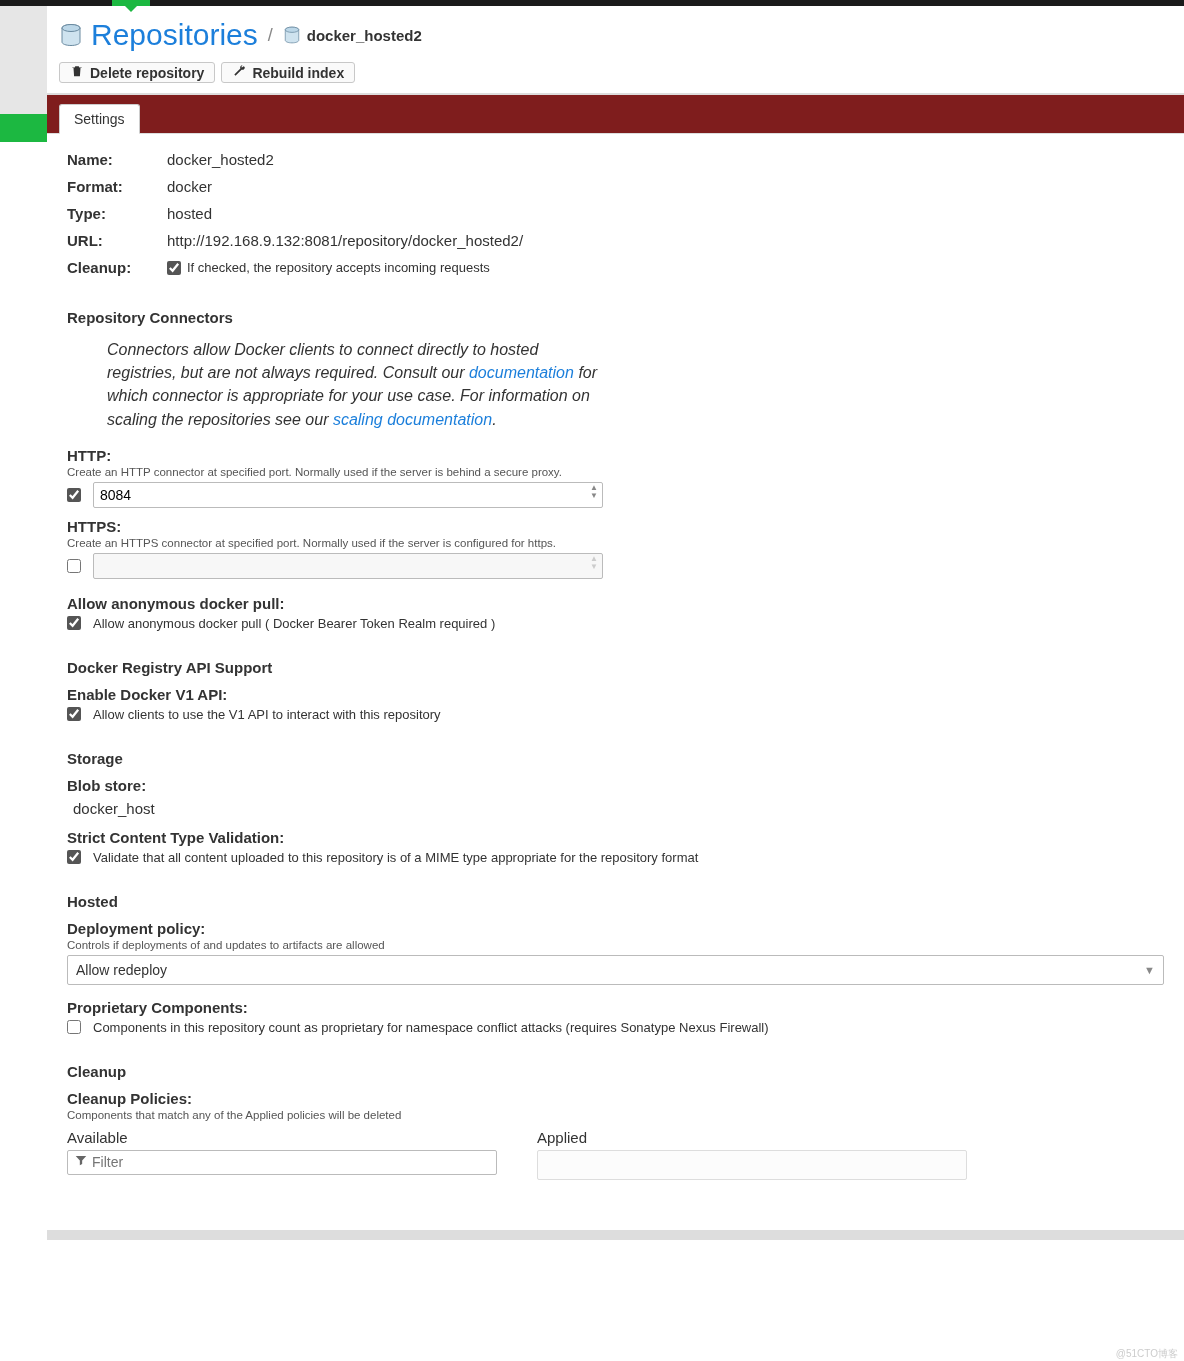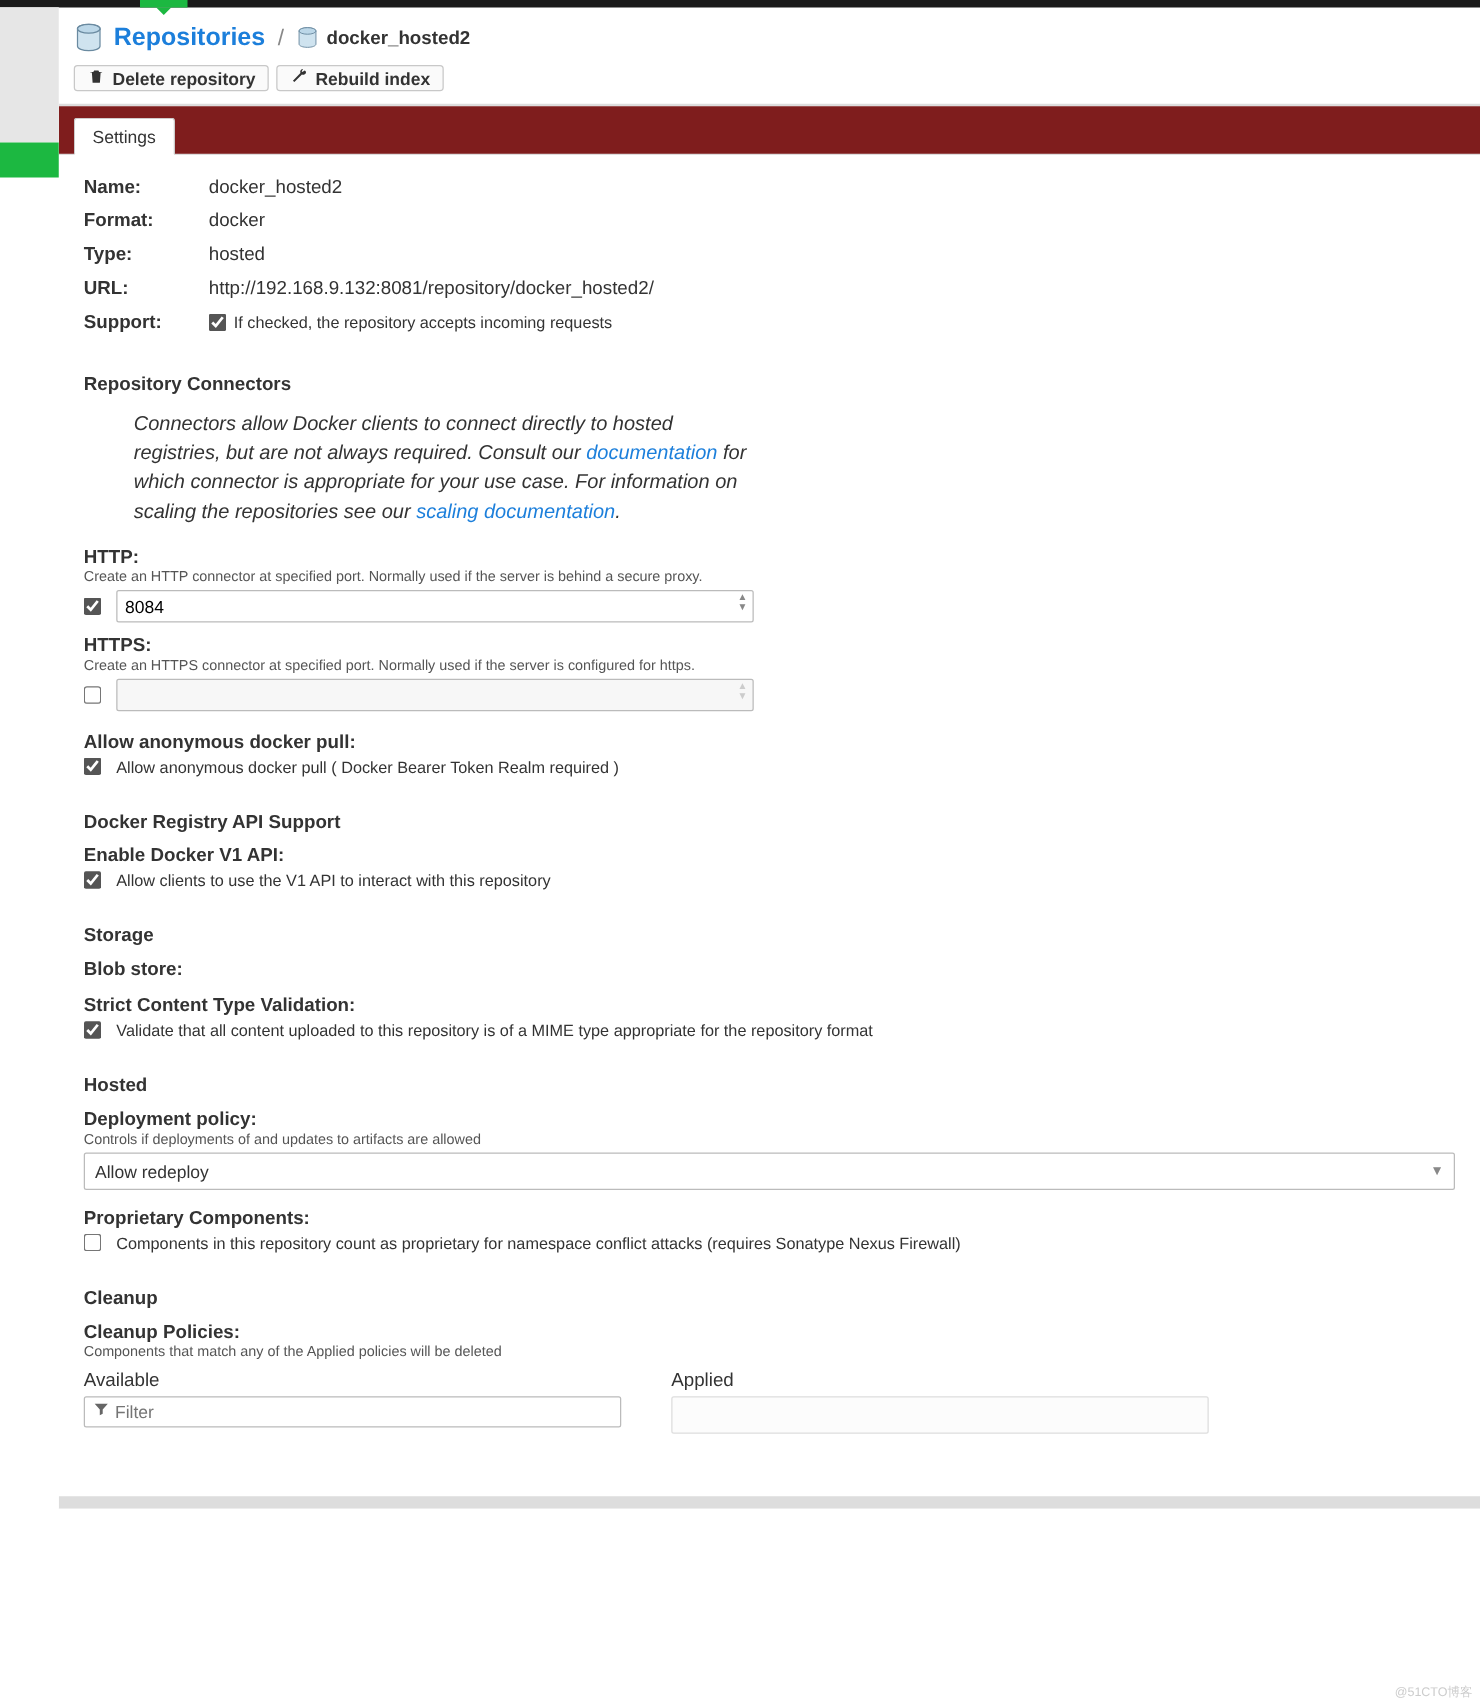--- a/index.html
+++ b/index.html
@@ -15,21 +15,21 @@
   .app { display: flex; }
   .left-gutter { width: 47px; background: #fff; position: relative; }
   .left-grey-top { height: 108px; background: #e6e6e6; }
   .left-green { height: 28px; background: #1cb841; }
 
   .main { flex: 1; min-width: 0; }
 
   
   .crumb-row { display: flex; align-items: center; padding: 12px 12px 10px 12px; border-bottom: 0; }
   .db-icon { width: 24px; height: 24px; margin-right: 8px; display:inline-flex; align-items:center; justify-content:center; }
-  .crumb-title { font-size: 20px; font-weight: 700; color: #1c7fdb; }
+  .crumb-title { font-size: 30px; font-weight: 400; color: #1c7fdb; }
   .crumb-sep { color: #888; margin: 0 10px; font-size: 18px; }
   .db-icon-sm { width: 18px; height: 18px; margin-right: 6px; display:inline-flex; align-items:center; justify-content:center; }
   .crumb-sub { font-size: 15px; font-weight: 700; color: #333; }
 
   
   .toolbar { display: flex; gap: 6px; padding: 0 12px 10px 12px; border-bottom: 2px solid #ddd; }
   .btn { display: inline-flex; align-items: center; gap: 6px; padding: 1px 10px; background: #fafafa; border: 1px solid #c8c8c8; border-radius: 3px; font-size: 14px; font-weight: 700; color: #333; cursor: pointer; }
   .btn svg { width: 14px; height: 14px; }
 
   
@@ -154,21 +154,21 @@
       </div>
       <div class="kv">
         <div class="k">Type:</div>
         <div class="v">hosted</div>
       </div>
       <div class="kv">
         <div class="k">URL:</div>
         <div class="v">http://192.168.9.132:8081/repository/docker_hosted2/</div>
       </div>
       <div class="online-row">
-        <div class="k">Support:</div>
+        <div class="k">Cleanup:</div>
         <input type="checkbox" class="chk" checked="" style="">
         <span class="desc-sm">If checked, the repository accepts incoming requests</span>
       </div>
 
       <div class="section-h">Repository Connectors</div>
       <div class="info-block">
         <span>Connectors allow Docker clients to connect directly to hosted registries, but are not always required. Consult our </span>
         <a>documentation</a>
         <span> for which connector is appropriate for your use case. For information on scaling the repositories see our </span>
         <a>scaling documentation</a><span>.</span>
@@ -208,20 +208,21 @@
 
       <div class="section-h">Docker Registry API Support</div>
       <div class="field-label" style="margin-top:6px;">Enable Docker V1 API:</div>
       <div class="inline-check-row">
         <input type="checkbox" class="chk" checked="" style="">
         <span class="desc-sm">Allow clients to use the V1 API to interact with this repository</span>
       </div>
 
       <div class="section-h">Storage</div>
       <div class="field-label" style="margin-top:6px;">Blob store:</div>
+      <div class="blob-value">docker_host</div>
       <div class="field-label" style="margin-top:12px;">Strict Content Type Validation:</div>
       <div class="inline-check-row">
         <input type="checkbox" class="chk" checked="" style="">
         <span class="desc-sm">Validate that all content uploaded to this repository is of a MIME type appropriate for the repository format</span>
       </div>
 
       <div class="section-h">Hosted</div>
       <div class="field-label" style="margin-top:6px;">Deployment policy:</div>
       <div class="field-hint">Controls if deployments of and updates to artifacts are allowed</div>
       <div class="select">

